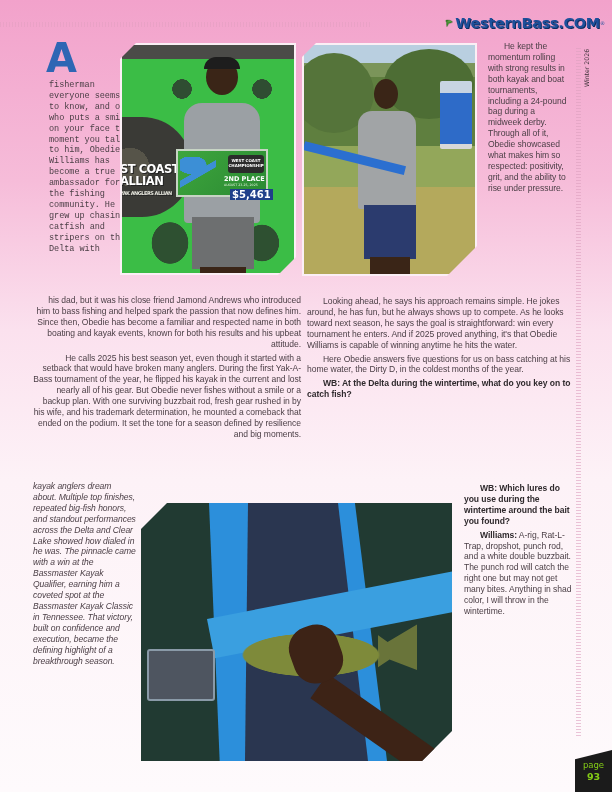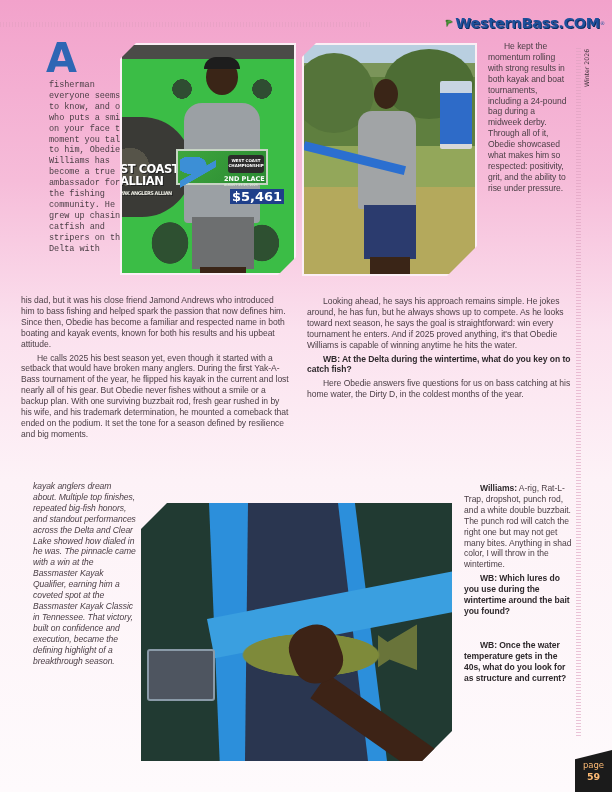--- a/index.html
+++ b/index.html
@@ -64,31 +64,31 @@
     font-weight:bold; color:#fff; font-size:11.5px; line-height:12px; letter-spacing:-0.5px;
     text-shadow:1px 1px 0 #222;
   }
   .wheel-text .sub { font-size:5px; color:#e9e9e0; }
   .person1-head { position:absolute; left:84px; top:14px; width:32px; height:36px; border-radius:50%; background:#3a2517; }
   .person1-cap { position:absolute; left:82px; top:12px; width:36px; height:12px; border-radius:14px 14px 0 0; background:#1d1d1d; }
   .person1-shirt { position:absolute; left:62px; top:58px; width:76px; height:120px; background:#9ba0a4; border-radius:18px 18px 4px 4px; }
   .person1-shorts { position:absolute; left:70px; top:172px; width:62px; height:52px; background:#6d6f70; }
   .person1-legs { position:absolute; left:78px; top:222px; width:46px; height:12px; background:#3a2517; }
   .sign {
-    position:absolute; left:54px; top:104px; width:92px; height:36px;
+    position:absolute; left:54px; top:104px; width:92px; height:48px;
     background:linear-gradient(135deg, #3ea63d, #2b8a33); border:2px solid #c7d4c4;padding-left:32px;
   }
   .sign-lake { position:absolute; left:2px; top:6px; width:36px; height:38px;
     background: radial-gradient(ellipse 16px 10px at 12px 8px, #3c8fd6 0 90%, transparent 92%),
                 linear-gradient(150deg, transparent 40%, #3c8fd6 41% 52%, transparent 53%); }
   .sign-badge { position:absolute; left:50px; top:4px; width:36px; height:18px; background:#2b2b2b; border-radius:3px;
     color:#fff; font-size:4px; line-height:5px; text-align:center; padding-top:3px; font-weight:bold; }
   .sign-place { position:absolute; left:46px; top:24px; color:#fff; font-size:6.5px; font-weight:bold; font-family:"DejaVu Sans", sans-serif; }
   .sign-date { position:absolute; left:46px; top:32px; color:#e7f3e0; font-size:3.2px; }
-  .sign-amount { position:absolute; left:52px; top:38px; color:#fff; background:#1f3f8a; font-size:13px; font-weight:bold; padding:0 2px; font-family:"DejaVu Sans", sans-serif; }
+  .sign-amount { position:absolute; left:52px; top:38px; color:#fff; background:#1f3f8a; font-size:10px; font-weight:bold; padding:0 2px; font-family:"DejaVu Sans", sans-serif; }
   .photo2 {
     left:302px; top:43px; width:175px; height:233px;
     clip-path: polygon(14px 0, 100% 0, 100% calc(100% - 30px), calc(100% - 30px) 100%, 0 100%, 0 14px);
     background:
       linear-gradient(to bottom, #b9cfe0 0 8%, #7b955a 8% 14%, #5f7f3f 14% 44%, #93a75a 44% 62%, #b4a95c 62% 100%);
   }
   .tree { position:absolute; border-radius:50%; background:#55743a; }
   .person2-head { position:absolute; left:70px; top:34px; width:24px; height:30px; border-radius:50%; background:#3a2517; }
   .person2-shirt { position:absolute; left:54px; top:66px; width:58px; height:98px; background:#a1a4a6; border-radius:14px 14px 2px 2px; }
   .person2-shorts { position:absolute; left:60px; top:160px; width:52px; height:54px; background:#2b3b6e; }
@@ -108,21 +108,21 @@
                 linear-gradient(to right, transparent 80%, #69743a 80% 100%);
     clip-path: polygon(0 50%, 20% 10%, 70% 0, 85% 30%, 100% 5%, 100% 70%, 86% 55%, 70% 85%, 20% 95%);
   }
   .hand { position:absolute; left:150px; top:122px; width:50px; height:58px; border-radius:22px; background:#3d2316; transform:rotate(-20deg); }
   .arm { position:absolute; left:178px; top:168px; width:140px; height:30px; background:#3d2316; transform:rotate(35deg); transform-origin:left; }
   .fishfinder { position:absolute; left:6px; top:146px; width:68px; height:52px; background:#4e5560; border:2px solid #8a9aa8; border-radius:3px; }
   .qa-bold { font-weight:bold; color:#2f2a2d; }
   .page-tab {
     position:absolute; left:575px; top:750px; width:37px; height:42px;
     background:#1b1b1b; clip-path:polygon(0 22%, 100% 0, 100% 100%, 0 100%);
-    color:#fdba74; text-align:center; font-family:"DejaVu Sans", sans-serif;
+    color:#84cc16; text-align:center; font-family:"DejaVu Sans", sans-serif;
   }
   .page-label { position:absolute; left:0; width:37px; top:10px; font-size:8.5px; }
   .page-num { position:absolute; left:0; width:37px; top:21px; font-size:9.5px; font-weight:bold; }
 </style>
 </head>
 <body>
 
 <div class="header-rule"></div>
 
 <div class="logo">
@@ -172,48 +172,47 @@
   <div class="person2-shorts"></div>
   <div class="person2-legs"></div>
   <div class="rod"></div>
   <div class="trophy"></div>
 </div>
 
 <div class="text" style="left:488px; top:41px; width:82px;">
   <p class="indent">He kept the momentum rolling with strong results in both kayak and boat tournaments, including a 24-pound bag during a midweek derby. Through all of it, Obedie showcased what makes him so respected: positivity, grit, and the ability to rise under pressure.</p>
 </div>
 
-<div class="text" style="left:21px; top:295px; width:268px;">
+<div class="text" style="left:33px; top:295px; width:268px;text-align:right;">
   <p>his dad, but it was his close friend Jamond Andrews who introduced him to bass fishing and helped spark the passion that now defines him. Since then, Obedie has become a familiar and respected name in both boating and kayak events, known for both his results and his upbeat attitude.</p>
   <p class="indent">He calls 2025 his best season yet, even though it started with a setback that would have broken many anglers. During the first Yak-A-Bass tournament of the year, he flipped his kayak in the current and lost nearly all of his gear. But Obedie never fishes without a smile or a backup plan. With one surviving buzzbait rod, fresh gear rushed in by his wife, and his trademark determination, he mounted a comeback that ended on the podium. It set the tone for a season defined by resilience and big moments.</p>
 </div>
 
 <div class="text" style="left:33px; top:481px; width:104px;font-style:italic;">
   <p>kayak anglers dream about. Multiple top finishes, repeated big-fish honors, and standout performances across the Delta and Clear Lake showed how dialed in he was. The pinnacle came with a win at the Bassmaster Kayak Qualifier, earning him a coveted spot at the Bassmaster Kayak Classic in Tennessee. That victory, built on confidence and execution, became the defining highlight of a breakthrough season.</p>
 </div>
 
 <div class="text" style="left:307px; top:296px; width:265px;">
   <p class="indent">Looking ahead, he says his approach remains simple. He jokes around, he has fun, but he always shows up to compete. As he looks toward next season, he says the goal is straightforward: win every tournament he enters. And if 2025 proved anything, it's that Obedie Williams is capable of winning anytime he hits the water.</p>
+  <p class="indent">Here Obedie answers five questions for us on bass catching at his home water, the Dirty D, in the coldest months of the year.</p>
   <p class="indent qa-bold">WB: At the Delta during the wintertime, what do you key on to catch fish?</p>
-  <p class="indent">Here Obedie answers five questions for us on bass catching at his home water, the Dirty D, in the coldest months of the year.</p>
 </div>
 
 <div class="photo photo3">
   <div class="kayak"></div>
   <div class="kayak-inner"></div>
   <div class="ruler"></div>
   <div class="fish"></div>
   <div class="arm"></div>
   <div class="hand"></div>
   <div class="fishfinder"></div>
 </div>
 
 <div class="text" style="left:464px; top:483px; width:108px;">
+  <p class="indent qa-bold">WB: Which lures do you use during the wintertime around the bait you found?</p>
   <p class="indent"><span class="qa-bold">Williams:</span><span> A-rig, Rat-L-Trap, dropshot, punch rod, and a white double buzzbait. The punch rod will catch the right one but may not get many bites. Anything in shad color, I will throw in the wintertime.</span></p>
-  <p class="indent qa-bold">WB: Which lures do you use during the wintertime around the bait you found?</p>
   <div style="height:20px;"></div>
-  <p class="indent qa-bold">WB: Once the water temperature gets in the 40s, what do you look for as structure and current?</p>
 </div>
 
 <div class="page-tab">
   <div class="page-label">page</div>
-  <div class="page-num">59</div>
+  <div class="page-num">93</div>
 </div>
 
 </body></html>

